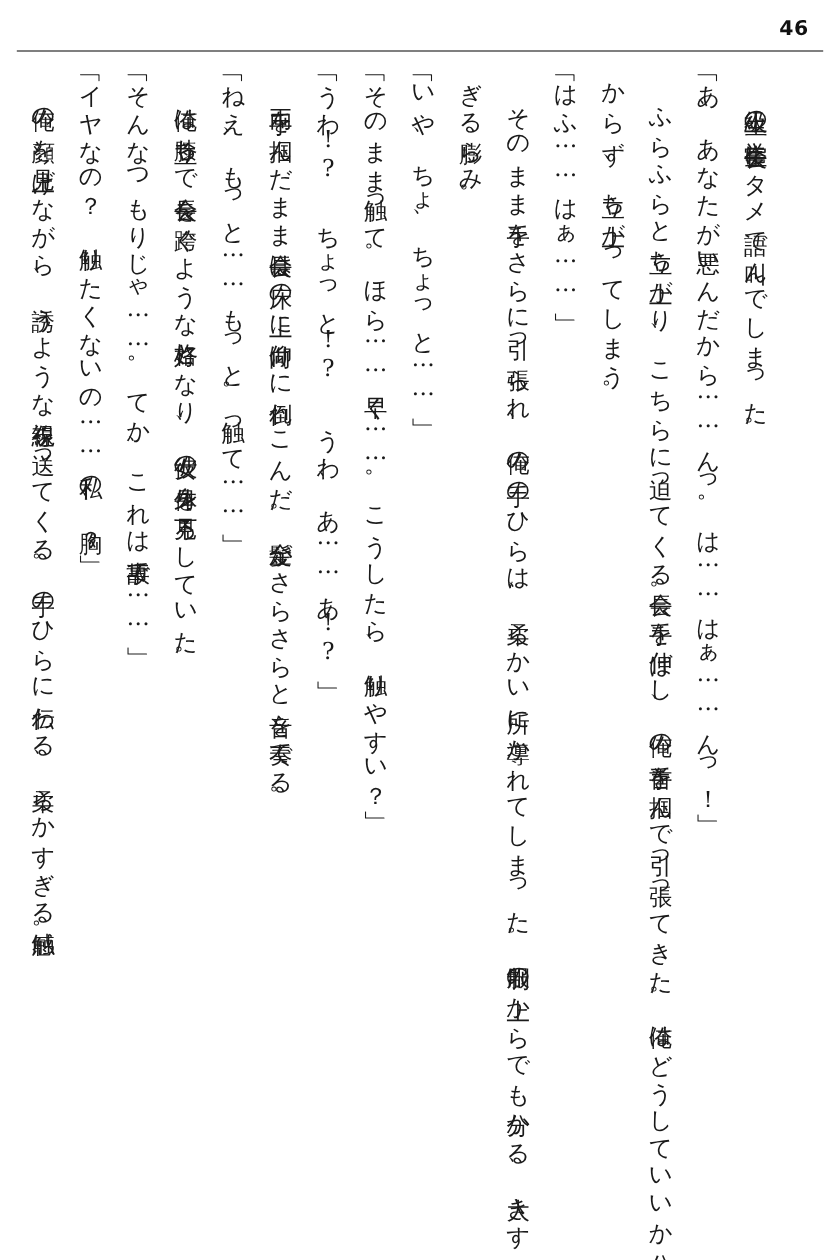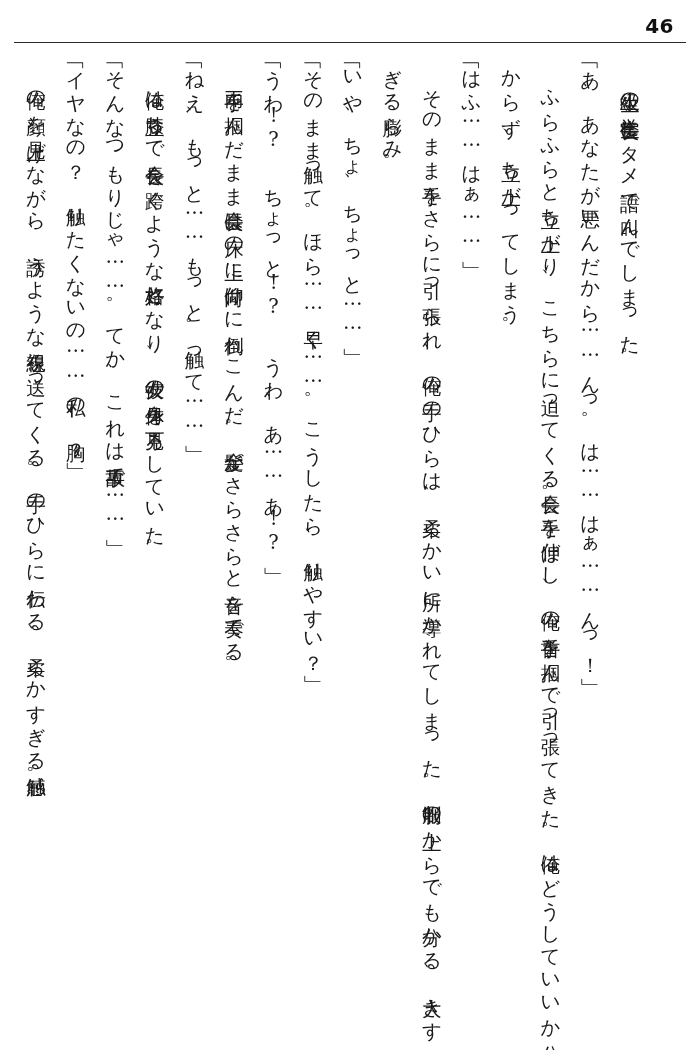--- a/index.html
+++ b/index.html
@@ -18,21 +18,21 @@
     position: relative;
     width: 700px;
     height: 1050px;
     box-sizing: border-box;
     background: #fff;
   }
   .page-number {
     position: absolute;
     top: 14px;
     right: 26px;
-    font-size: 20px;
+    font-size: 17px;
     font-family: "DejaVu Sans", "Liberation Sans", sans-serif;
     font-weight: 700;
     letter-spacing: 0.5px;
     color: #111;
   }
   .rule {
     position: absolute;
     top: 42px;
     left: 14px;
     right: 14px;

